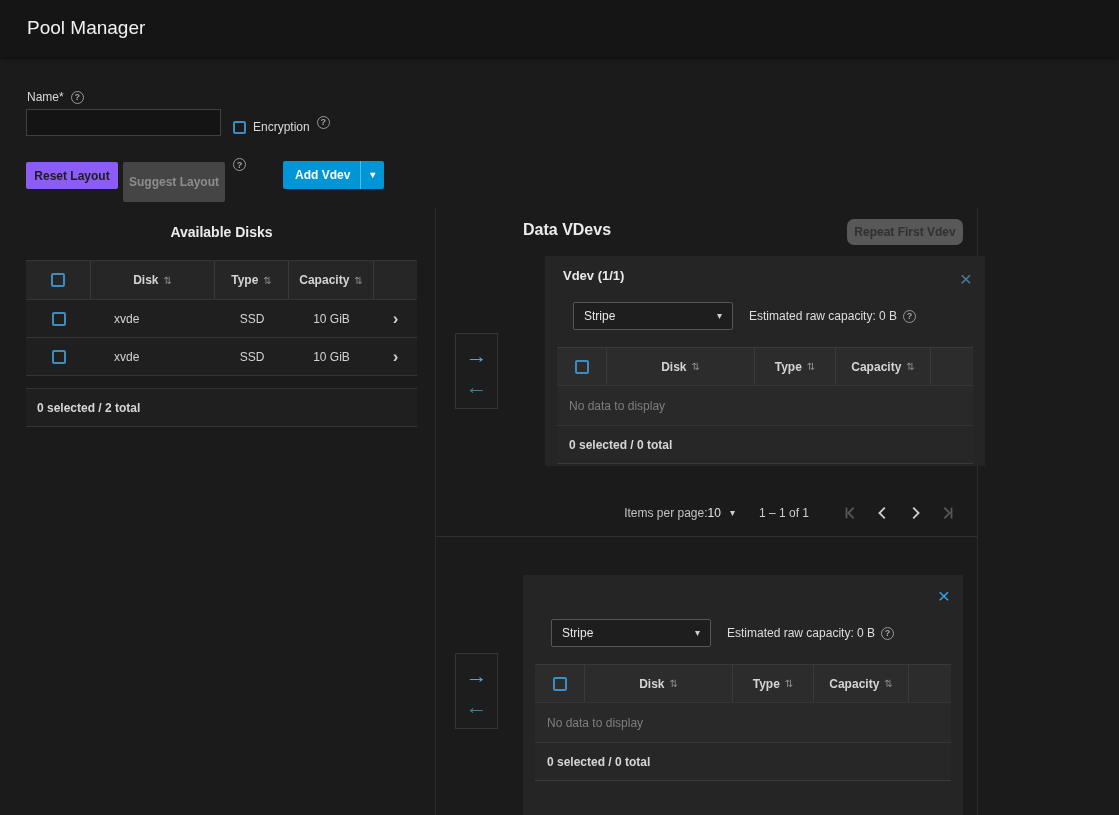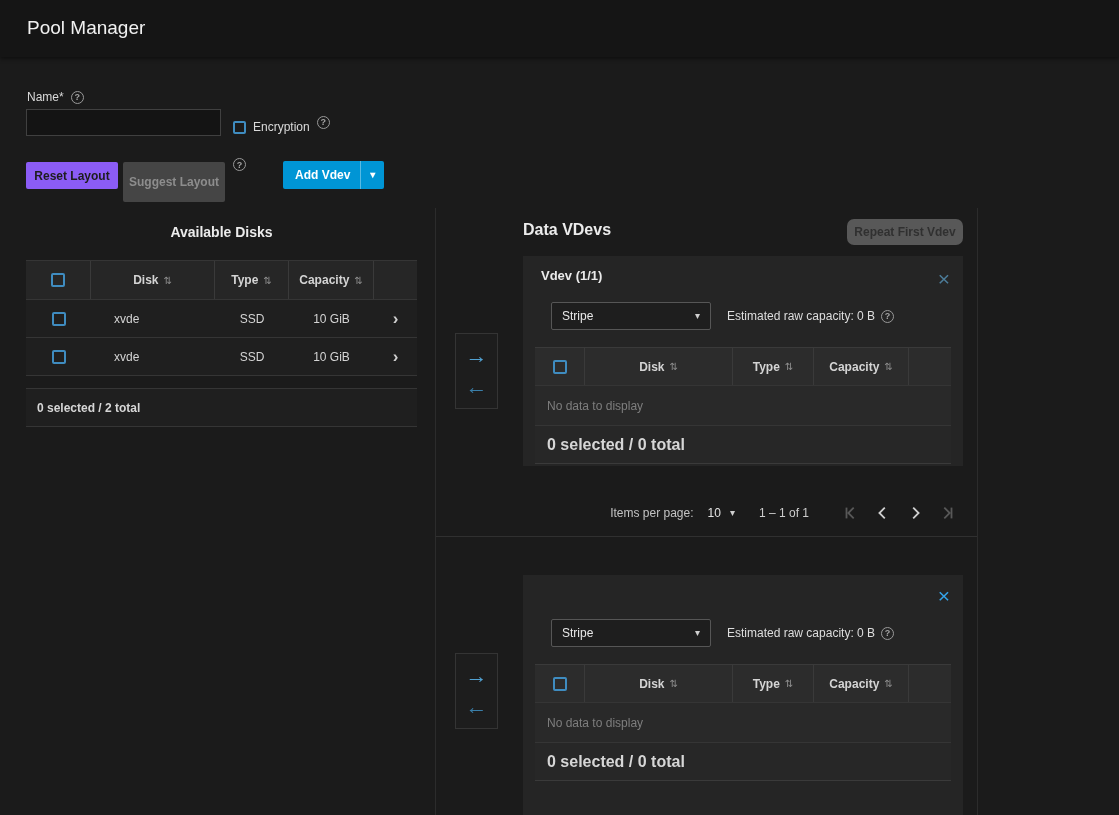--- a/index.html
+++ b/index.html
@@ -101,33 +101,33 @@
   .inner-table { margin:17px 12px 0 12px; background:#272727; border-top:1px solid #3a3a3a; }
   .inner-table .th-row { height:38px; background:#2c2c2c; }
   .i-check { width:50px; }
   .i-disk  { flex:1; }
   .i-type  { width:81px; justify-content:center; }
   .i-cap   { width:95px; justify-content:center; }
   .i-end   { width:42px; }
   .empty-row { height:40px; background:#292929; }
   .empty-row .cell { flex:1; padding-left:12px; color:#7e7e7e; }
   .inner-summary { height:38px; display:flex; align-items:center; padding-left:12px;
-                   font-size:16px; font-weight:700; color:#d6d6d6; background:#272727;
+                   font-size:12px; font-weight:700; color:#d6d6d6; background:#272727;
                    border-bottom:1px solid #3a3a3a; }
 
   
   .xfer { width:43px; height:76px; background:#1d1d1d; border:1px solid #343434;
           display:flex; flex-direction:column; align-items:center; justify-content:center;
           gap:9px; }
 
   
   .paginator { display:flex; align-items:center; justify-content:flex-end;
                border-bottom:1px solid #303030; font-size:12px; color:#c3c3c3;
                padding-right:14px; }
-  .pg-size { display:flex; align-items:center; gap:9px; margin-left:14px; cursor:pointer; color:#e2e2e2; }
+  .pg-size { display:flex; align-items:center; gap:9px; cursor:pointer; color:#e2e2e2; }
   .pg-range { margin:0 26px 0 24px; color:#cdcdcd; white-space:nowrap; }
   .pg-btn { width:32px; height:32px; display:flex; align-items:center; justify-content:center; cursor:pointer; }
   .pg-btn svg { display:block; }
   .pg-enabled { color:#cfcfcf; }
   .pg-disabled { color:#585858; }
 
   .vline { width:1px; background:#2c2c2c; }
 </style>
 </head>
 <body>
@@ -212,21 +212,21 @@
   <div class="abs vline" style="left:977px;top:208px;height:607px;"></div>
 
   <div class="abs xfer" style="left:455px;top:333px;">
     <span class="arrow-r"></span>
     <span class="arrow-l"></span>
   </div>
 
   <div class="abs sec-title-lg" style="left:523px;top:221px;">Data VDevs</div>
   <button class="abs btn btn-repeat" style="left:847px;top:219px;width:116px;height:26px;">Repeat First Vdev</button>
 
-  <section class="abs card" style="left:523px;top:256px;width:440px;height:210px;">
+  <section class="abs card" style="left:545px;top:256px;width:440px;height:210px;">
     <div class="card-head">
       <span class="vdev-title">Vdev (1/1)</span>
       <span class="close-x close-dim"></span>
     </div>
     <div class="card-controls">
       <div class="select">
         <span>Stripe</span>
         <span class="caret-down"></span>
       </div>
       <div class="cap-text">

